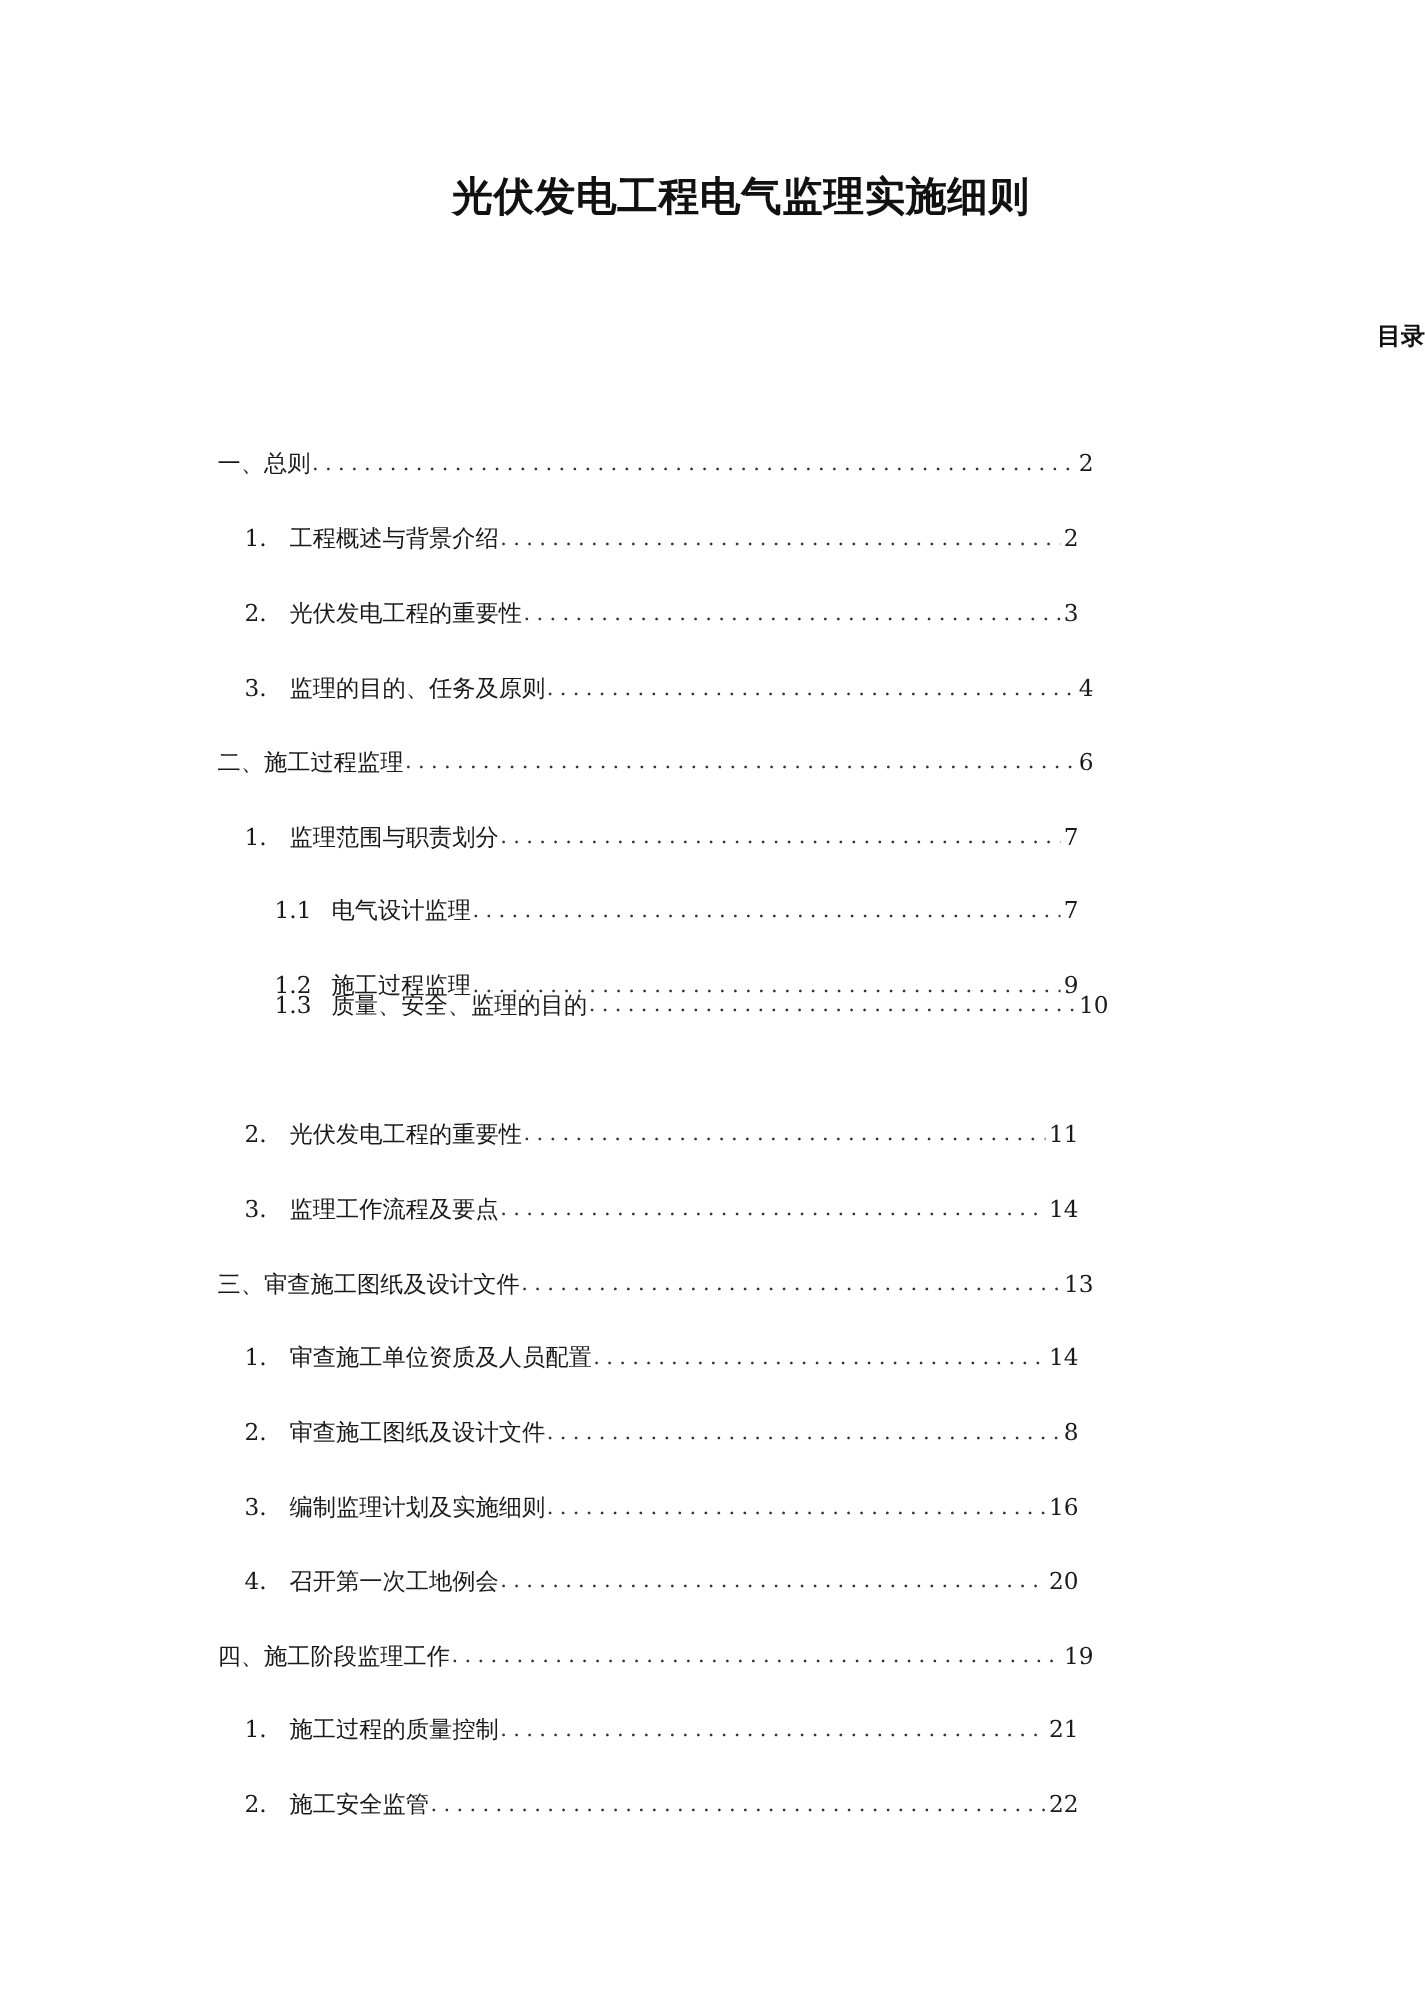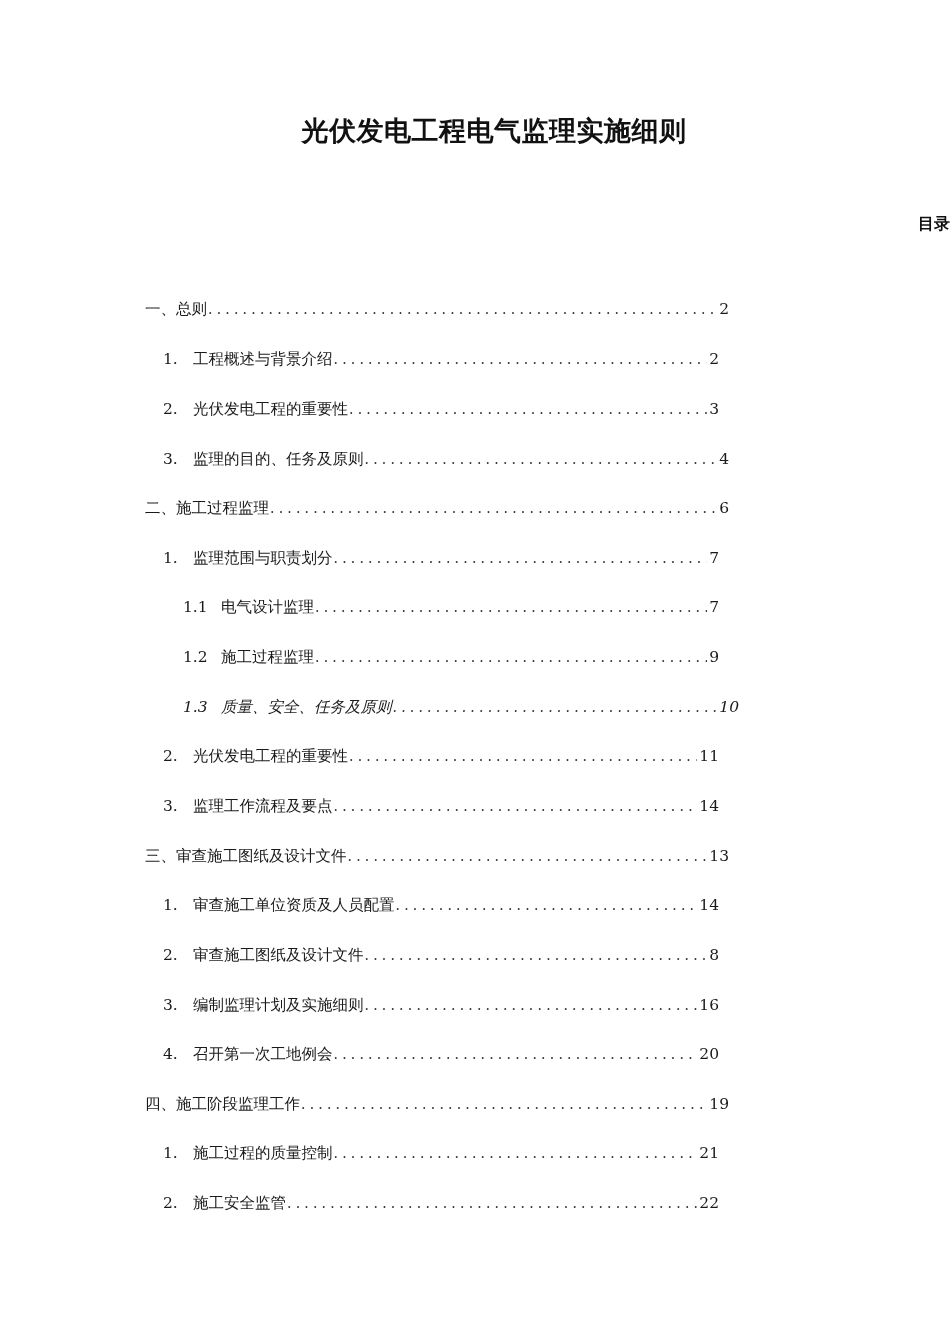--- a/index.html
+++ b/index.html
@@ -74,23 +74,23 @@
     <span class="label">电气设计监理</span>
     <span class="leader">........................................................................................................................</span>
     <span class="page">7</span>
   </div>
   <div class="toc-row lvl2" style="top:645px;width:536px;">
     <span class="num">1.2</span>
     <span class="label">施工过程监理</span>
     <span class="leader">........................................................................................................................</span>
     <span class="page">9</span>
   </div>
-  <div class="toc-row lvl2" style="top:695px;width:556px;font-style:italic;">
+  <div class="toc-row lvl2" style="top:658px;width:556px;">
     <span class="num">1.3</span>
-    <span class="label">质量、安全、任务及原则</span>
+    <span class="label">质量、安全、监理的目的</span>
     <span class="leader">........................................................................................................................</span>
     <span class="page">10</span>
   </div>
   <div class="toc-row lvl1" style="top:744px;width:556px;">
     <span class="num">2.</span>
     <span class="label">光伏发电工程的重要性</span>
     <span class="leader">........................................................................................................................</span>
     <span class="page">11</span>
   </div>
   <div class="toc-row lvl1" style="top:794px;width:556px;">

